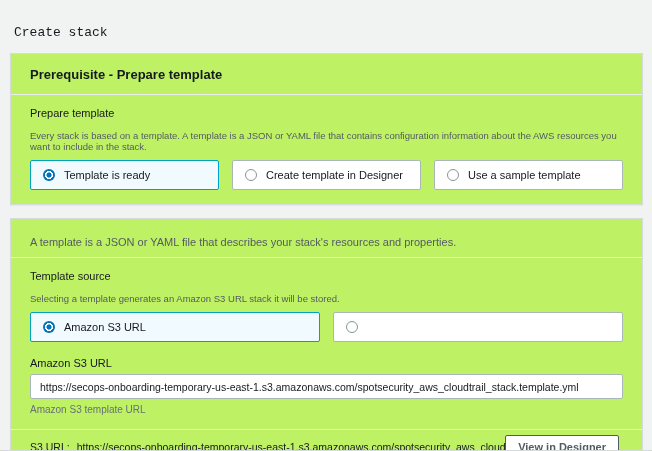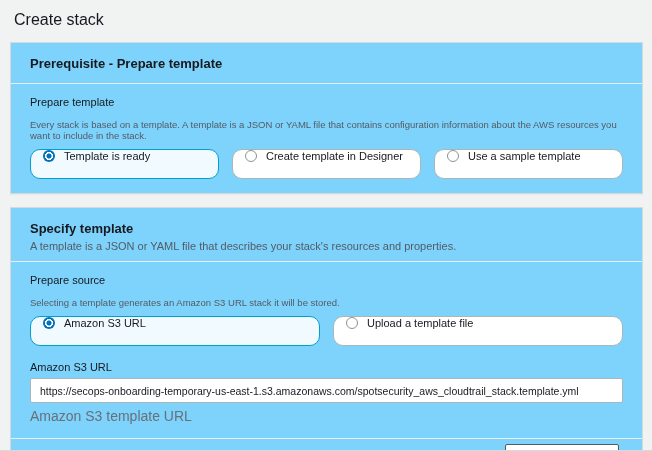--- a/index.html
+++ b/index.html
@@ -6,27 +6,28 @@
   html, body { width: 652px; height: 451px; }
   body {
     font-family: "Liberation Sans", sans-serif;
     background: #f1f2f2;
     color: #16191f;
     border-bottom: 1px solid #d5dbdb;
     overflow: hidden;
   }
   .page { padding: 8px 9px 0 10px; }
   .page-title {
-    font-size: 16px;
+    font-size: 13px;
     font-weight: 400;
     color: #16191f;
-    margin: 3px 0 13px 4px;
+    margin: 17px 0 13px 4px;
+    font-family: Liberation Mono, monospace;
   }
   .card {
-    background: #7dd3fc;
+    background: #bef264;
     border: 1px solid #d5dbdb;
     box-shadow: 0 1px 1px rgba(0,0,0,0.04);
   }
   .card + .card { margin-top: 13px; }
   .card-header {
     padding: 13px 19px 12px 19px;
     border-bottom: 1px solid #eaeded;
   }
   .card-header.with-desc { padding-bottom: 9px; }
   .card-title {
@@ -51,27 +52,27 @@
   }
   .tiles {
     display: grid;
     gap: 13px;
     margin-top: 8px;
   }
   .tiles-3 { grid-template-columns: repeat(3, 1fr); }
   .tiles-2 { grid-template-columns: repeat(2, 1fr); }
   .tile {
     display: flex;
-    align-items: flex-start;
+    align-items: center;
     gap: 9px;
     height: 30px;
     padding: 0 12px;
     background: #ffffff;
     border: 1px solid #aab7b8;
-    border-radius: 10px;
+    border-radius: 2px;
     cursor: pointer;
     font-size: 11px;
     color: #16191f;
   }
   .tile.selected {
     background: #f1faff;
     border-color: #00a1c9;
   }
   .radio {
     width: 12px; height: 12px;
@@ -92,21 +93,21 @@
     margin-top: 5px;
     padding: 0 9px;
     border: 1px solid #aab7b8;
     border-radius: 2px;
     font-family: "Liberation Sans", sans-serif;
     font-size: 10.5px;
     color: #16191f;
     background: #ffffff;
   }
   .helper-text {
-    font-size: 14px;
+    font-size: 10px;
     color: #687078;
     margin-top: 5px;
   }
   .card-footer {
     border-top: 1px solid #eaeded;
     padding: 5px 23px 5px 19px;
     display: flex;
     align-items: center;
     min-height: 33px;
   }
@@ -162,34 +163,32 @@
         <div class="tile">
           <span class="radio"></span>
           <span>Use a sample template</span>
         </div>
       </div>
     </div>
   </section>
 
   <section class="card">
     <div class="card-header with-desc">
-      <div class="card-title">Specify template</div>
       <div class="card-desc">A template is a JSON or YAML file that describes your stack's resources and properties.</div>
     </div>
     <div class="card-body">
-      <div class="field-label">Prepare source</div>
+      <div class="field-label">Template source</div>
       <div class="field-desc">Selecting a template generates an Amazon S3 URL stack it will be stored.</div>
       <div class="tiles tiles-2">
         <div class="tile selected">
           <span class="radio checked"></span>
           <span>Amazon S3 URL</span>
         </div>
         <div class="tile">
           <span class="radio"></span>
-          <span>Upload a template file</span>
         </div>
       </div>
       <div class="field-label url-field-label">Amazon S3 URL</div>
       <input type="text" class="text-input" value="https://secops-onboarding-temporary-us-east-1.s3.amazonaws.com/spotsecurity_aws_cloudtrail_stack.template.yml" style="">
       <div class="helper-text">Amazon S3 template URL</div>
     </div>
     <div class="card-footer">
       <span class="s3-label">S3 URL:</span>
       <span class="s3-url">https://secops-onboarding-temporary-us-east-1.s3.amazonaws.com/spotsecurity_aws_cloudtrail_stack.template.yml</span>
       <button class="btn-secondary">View in Designer</button>

